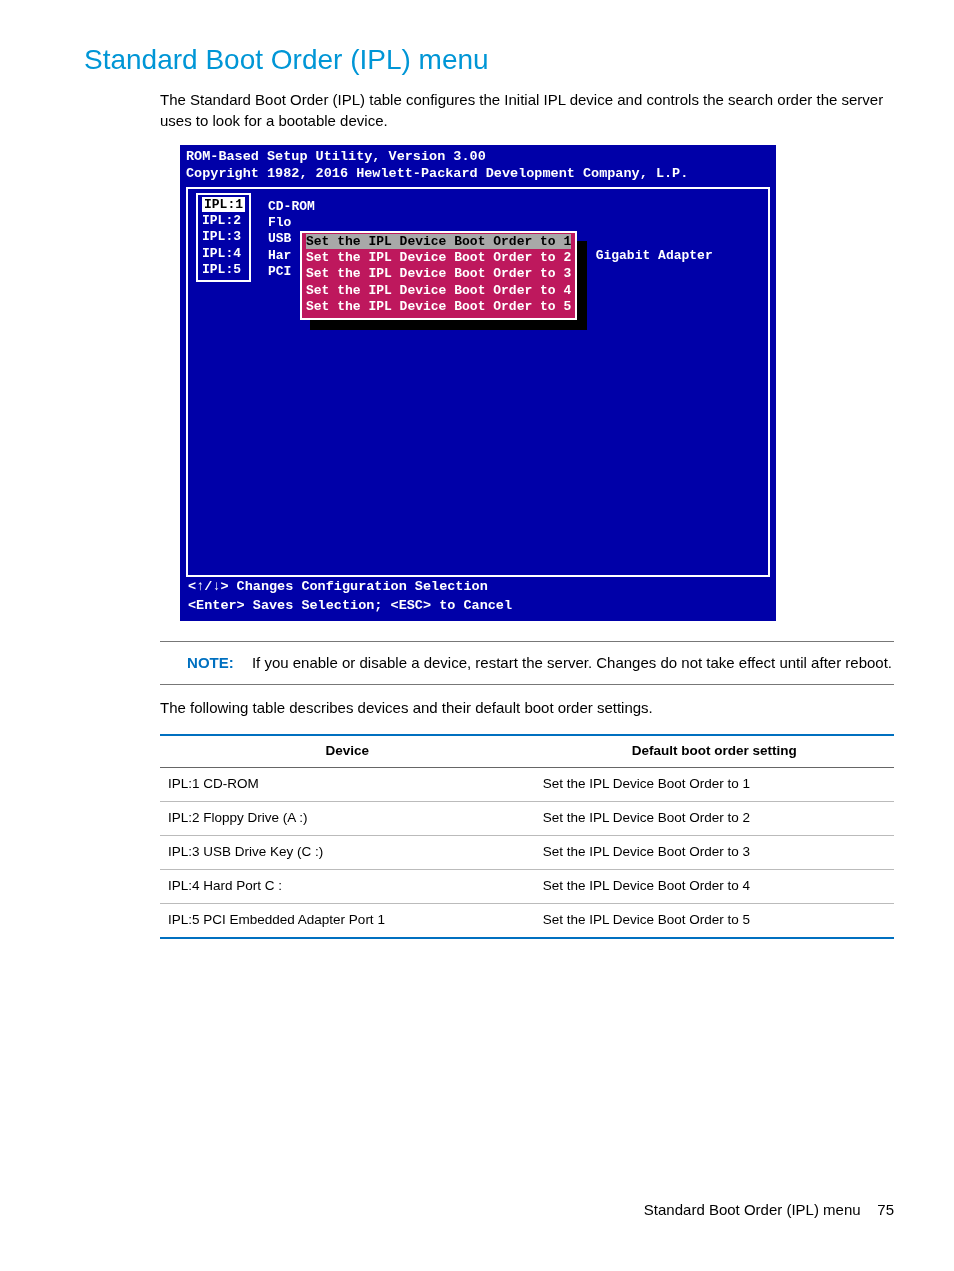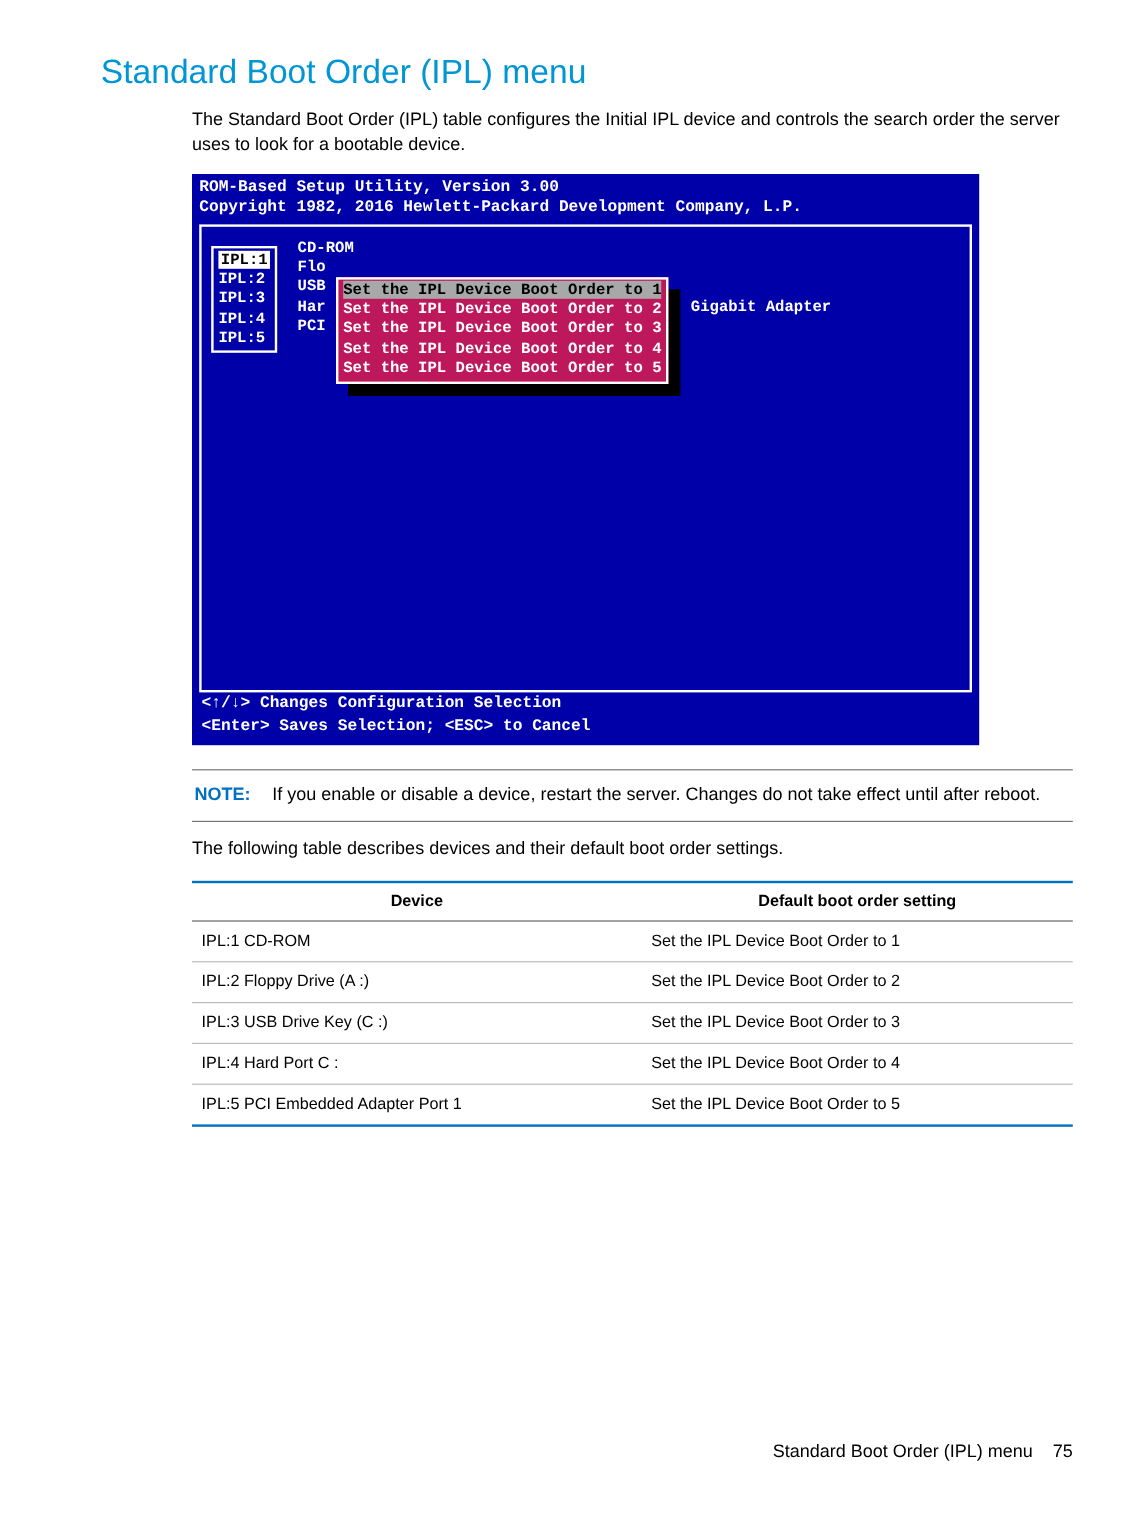--- a/index.html
+++ b/index.html
@@ -24,45 +24,46 @@
     margin-right: 10px;
   }
   .intro-para {
     margin: 0 0 14px 0;
   }
   
   .bios-wrap {
     margin: 6px 0 20px 0;
   }
   .bios {
-    width: 656px;
+    width: 596px;
     background: #0000a8;
     color: #fff;
     font-family: "Courier New", monospace;
     font-size: 13.5px;
     font-weight: bold;
     line-height: 1.25;
     padding: 4px 6px 6px 6px;
     box-sizing: border-box;
+    margin-left: 20px;
   }
   .bios .hdr-line {
     white-space: pre;
   }
   .bios-main {
     position: relative;
     margin-top: 4px;
     border: 2px double #fff;
     background: #0000a8;
     height: 390px;
     box-sizing: border-box;
   }
   .bios-list {
     position: absolute;
     left: 8px;
-    top: 16px;
+    top: 4px;
     border: 2px double #fff;
     background: #0000a8;
     padding: 2px 4px;
     white-space: pre;
     font-size: 13px;
     line-height: 1.25;
   }
   .ipl-sel {
     background: #fff;
     color: #000;
@@ -97,20 +98,21 @@
     margin-top: 0;
     white-space: pre;
     padding: 2px 2px 0 2px;
   }
   .note-block {
     border-top: 1px solid #777;
     border-bottom: 1px solid #777;
     padding: 10px 2px;
     margin: 8px 0 12px 0;
     line-height: 1.5;
+    text-align: right;
   }
   .note-label {
     color: #0070c0;
     font-weight: bold;
     margin-right: 14px;
   }
   .table-intro {
     margin: 10px 0 16px 0;
   }
   table.device-table {

